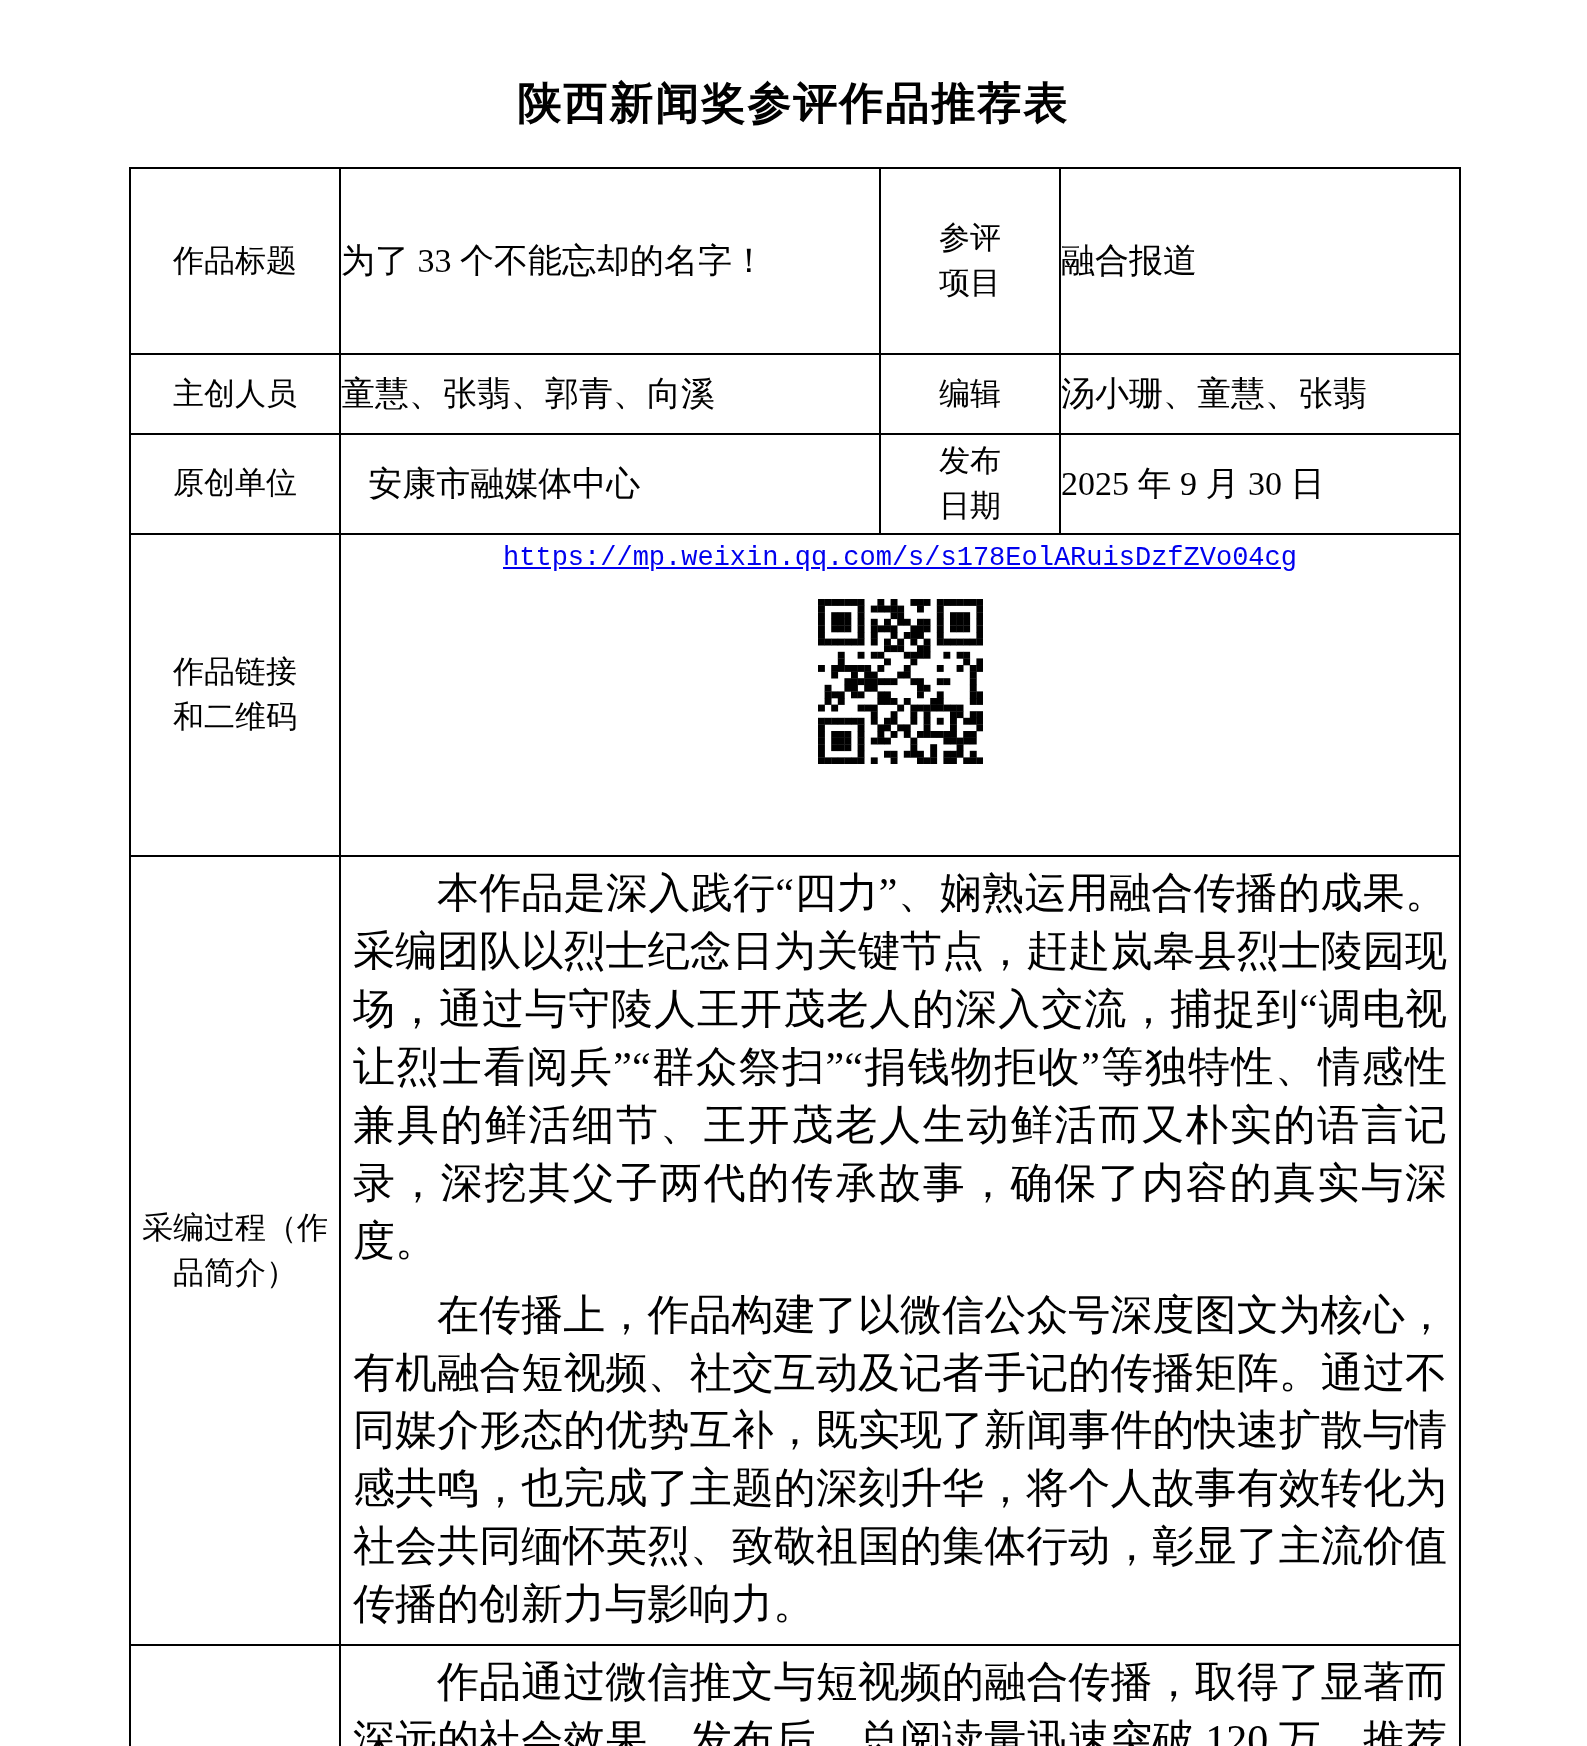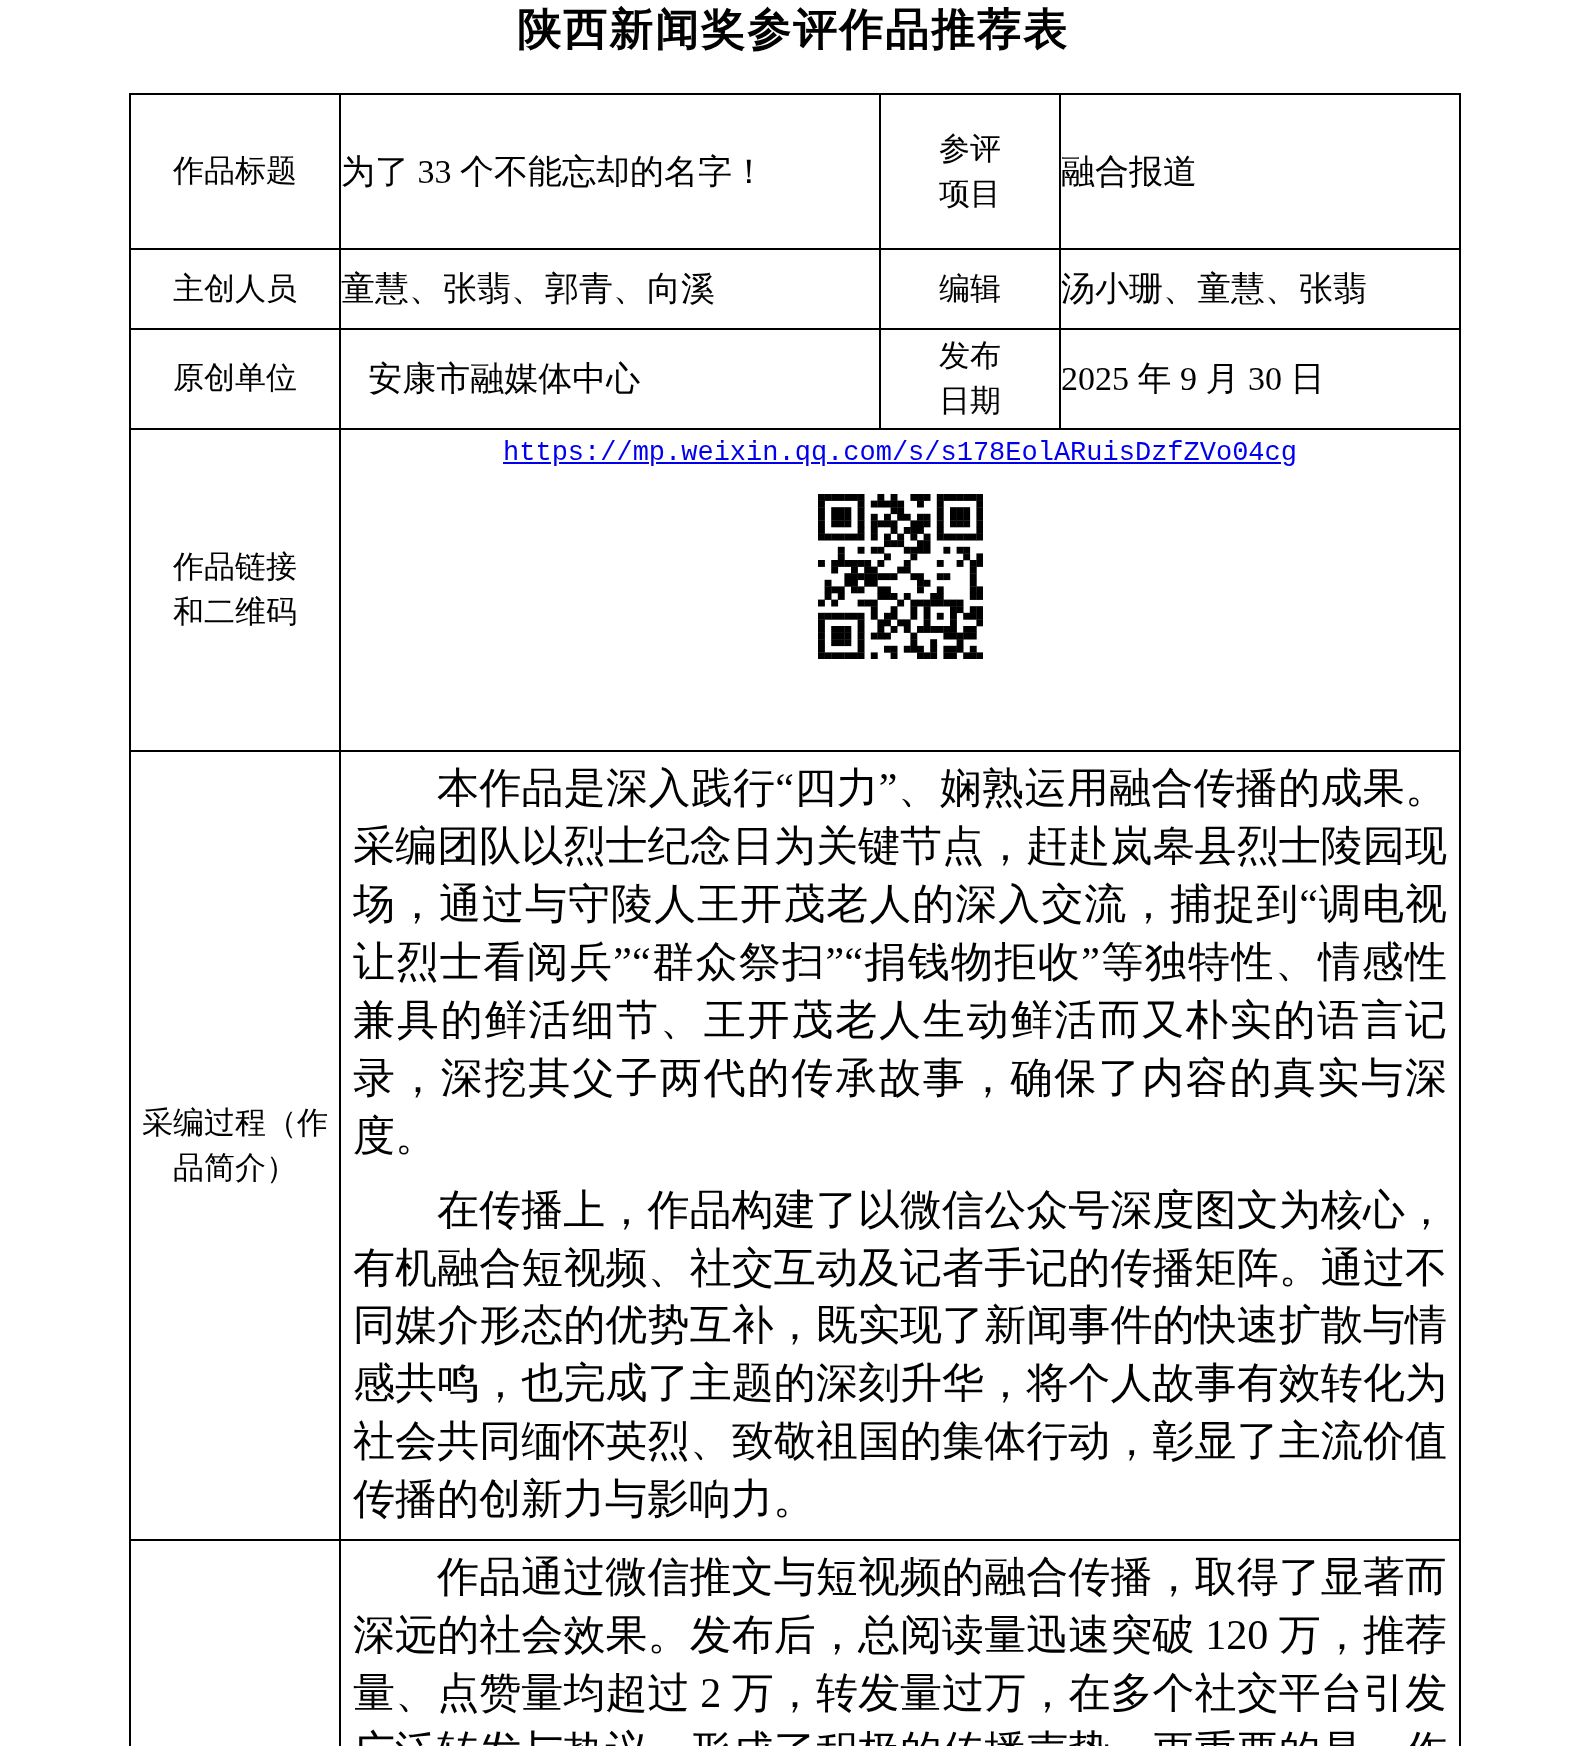--- a/index.html
+++ b/index.html
@@ -9,20 +9,21 @@
   }
   body {
     width: 1587px;
     height: 1746px;
     position: relative;
     font-family: "Liberation Serif", "DejaVu Serif", serif;
     color: #000000;
   }
   .doc-title {
     margin: 0;
+    padding-top: 74px;
     text-align: center;
     font-family: "Liberation Sans", "DejaVu Sans", sans-serif;
     font-weight: bold;
     font-size: 44px;
     letter-spacing: 2px;
   }
   table.form {
     border-collapse: collapse;
     table-layout: fixed;
     margin-left: 129px;
@@ -47,21 +48,21 @@
     padding: 4px 6px;
   }
   td.val {
     vertical-align: middle;
     font-size: 34px;
     line-height: 1.4;
     padding: 6px 0;
   }
   td.val.indent { text-indent: 0.8em; border-radius: 17px; }
 
-  tr.r1 { height: 155px; }
+  tr.r1 { height: 186px; }
   tr.r2 { height: 80px; }
   tr.r3 { height: 88px; }
   tr.r4 { height: 72px; }
   tr.r5 { height: 322px; }
   tr.r6 { height: 432px; }
   tr.r7 { height: 338px; }
 
   td.linkcell {
     vertical-align: top;
     text-align: center;

